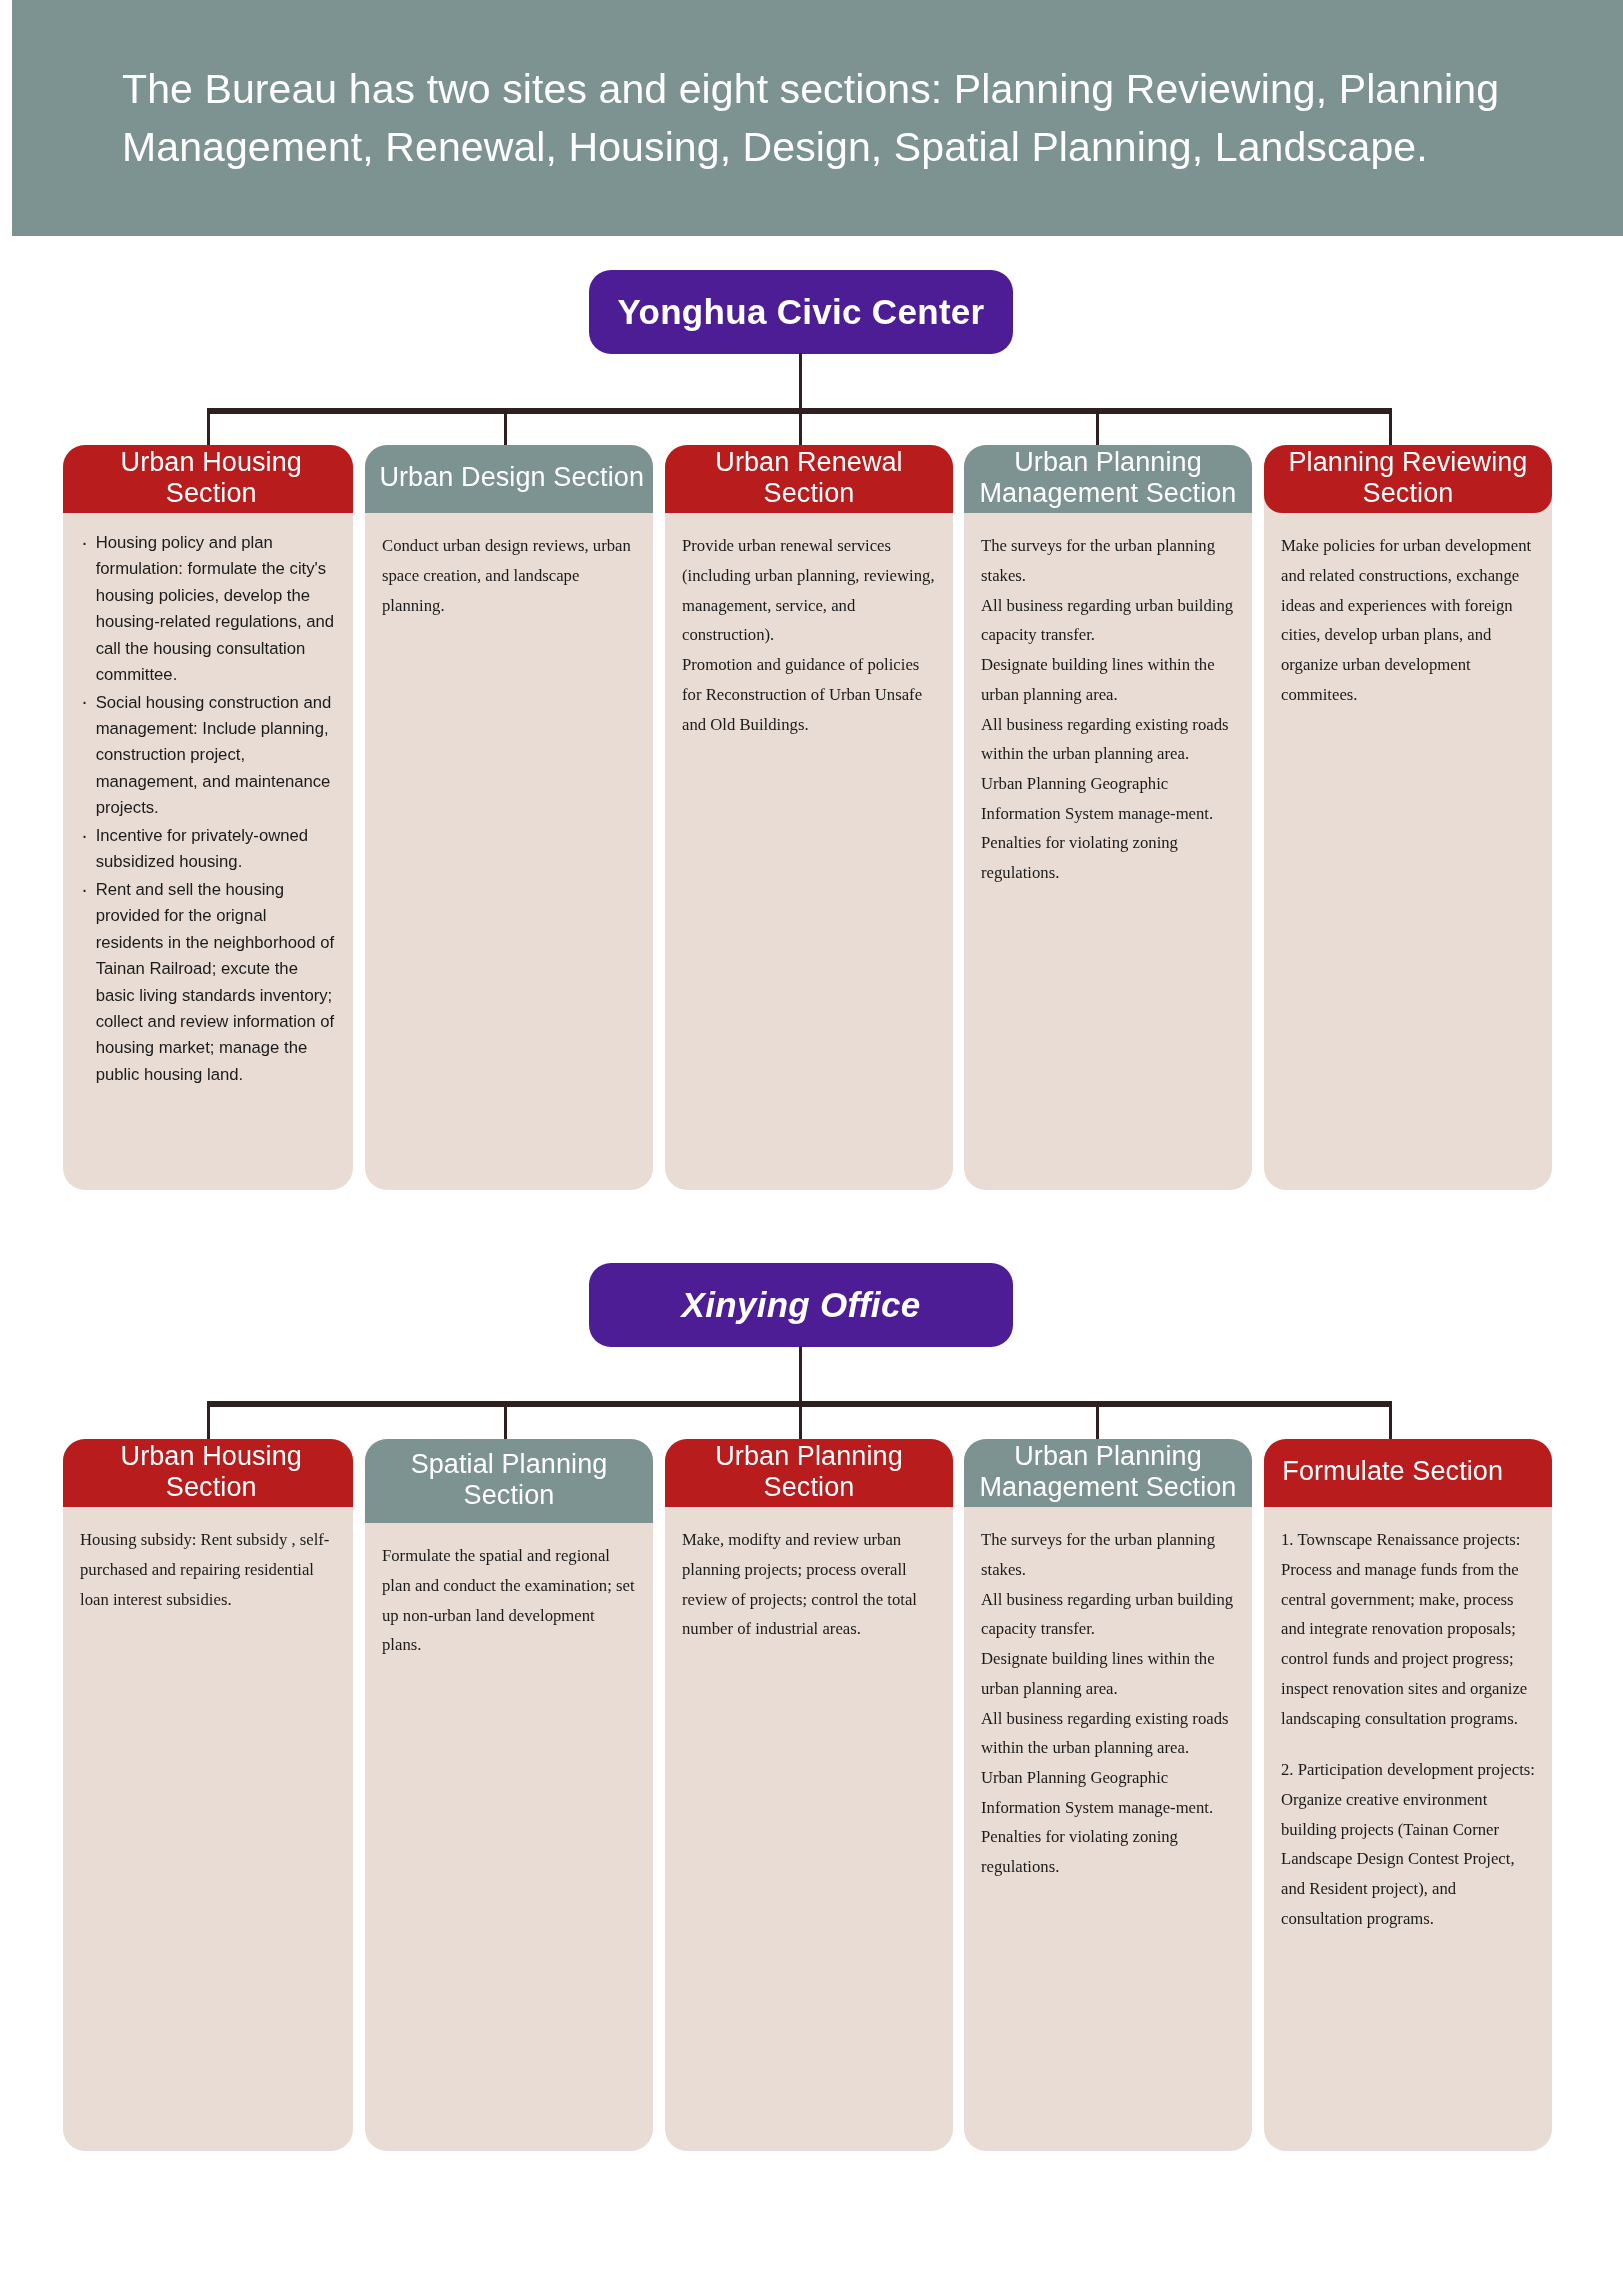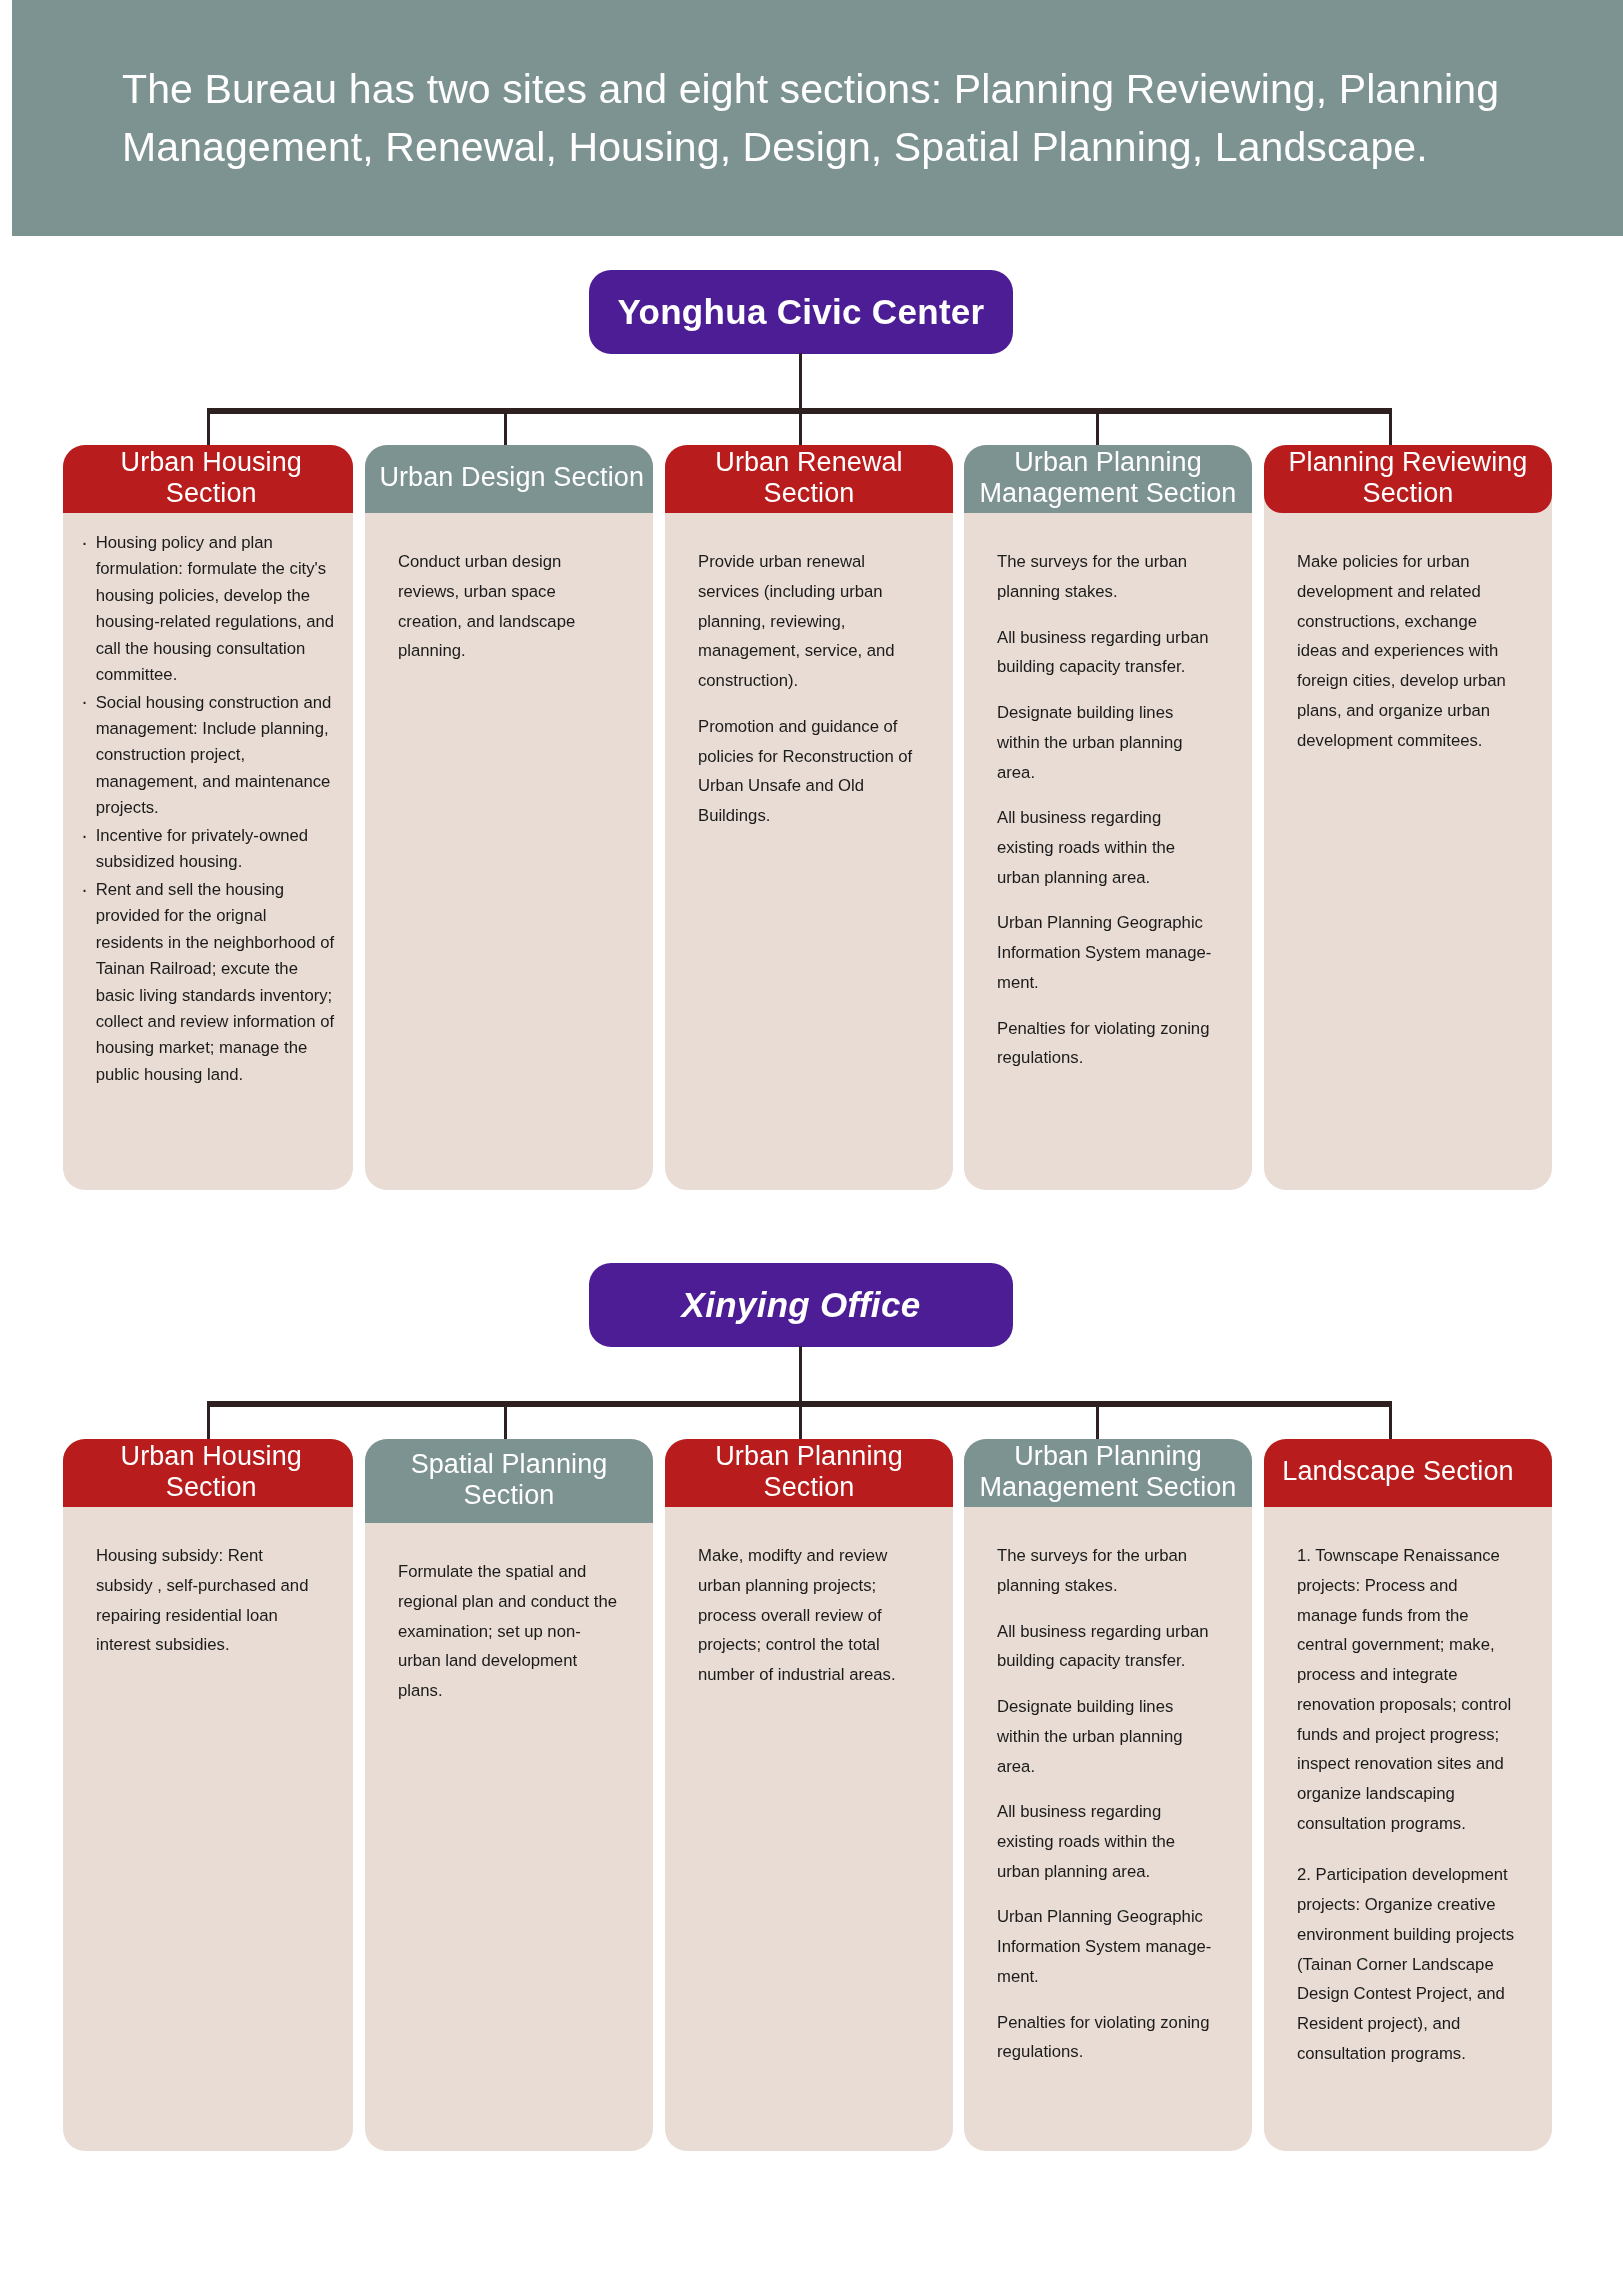--- a/index.html
+++ b/index.html
@@ -100,21 +100,21 @@
     letter-spacing: 0.1px;
   }
 
   .card-body {
     flex: 1 1 auto;
     padding: 18.3px 17px 15.7px 17px;
     color: #1b1b1b;
     font-size: 16.7px;
     line-height: 1.62;
   }
-  .card-body p { margin: 16px; }
+  .card-body p { margin: 0; font-family: Liberation Serif, serif; }
   .card-body p + p { margin-top: 0px; }
   .card-body p.gap-before { margin-top: 22px; }
 
   
   .bullet-list { list-style: none; }
   .bullet-list li {
     position: relative;
     padding-left: 15.7px;
     margin-bottom: 1.3px;
     line-height: 1.58;
@@ -266,21 +266,21 @@
       <p>All business regarding urban building capacity transfer.</p>
       <p>Designate building lines within the urban planning area.</p>
       <p>All business regarding existing roads within the urban planning area.</p>
       <p>Urban Planning Geographic Information System manage-ment.</p>
       <p>Penalties for violating zoning regulations.</p>
     </div>
   </div>
 
   <div class="card" style="left:1264px; top:1439px; width:288px; height:712px;">
     <div class="card-head mauve align-left" style="height:68px; padding-left:18.3px;">
-      <span class="card-title">Landscape Section</span>
+      <span class="card-title">Formulate Section</span>
     </div>
     <div class="card-body loose">
       <p>1. Townscape Renaissance projects: Process and manage funds from the central government; make, process and integrate renovation proposals; control funds and project progress; inspect renovation sites and organize landscaping consultation programs.</p>
       <p class="gap-before">2. Participation development projects: Organize creative environment building projects (Tainan Corner Landscape Design Contest Project, and Resident project), and consultation programs.</p>
     </div>
   </div>
 
 </div>
 
 

